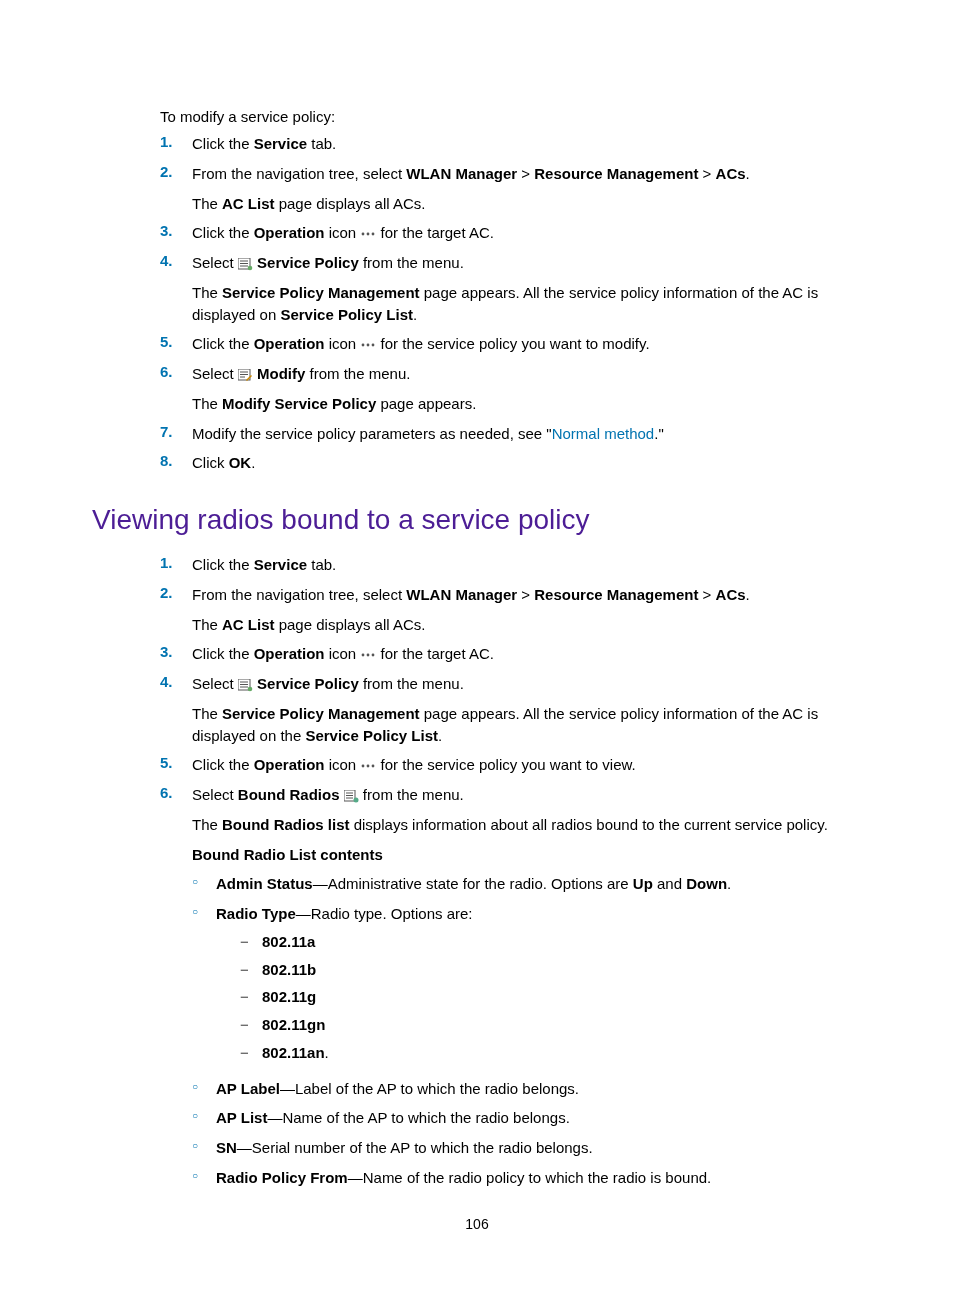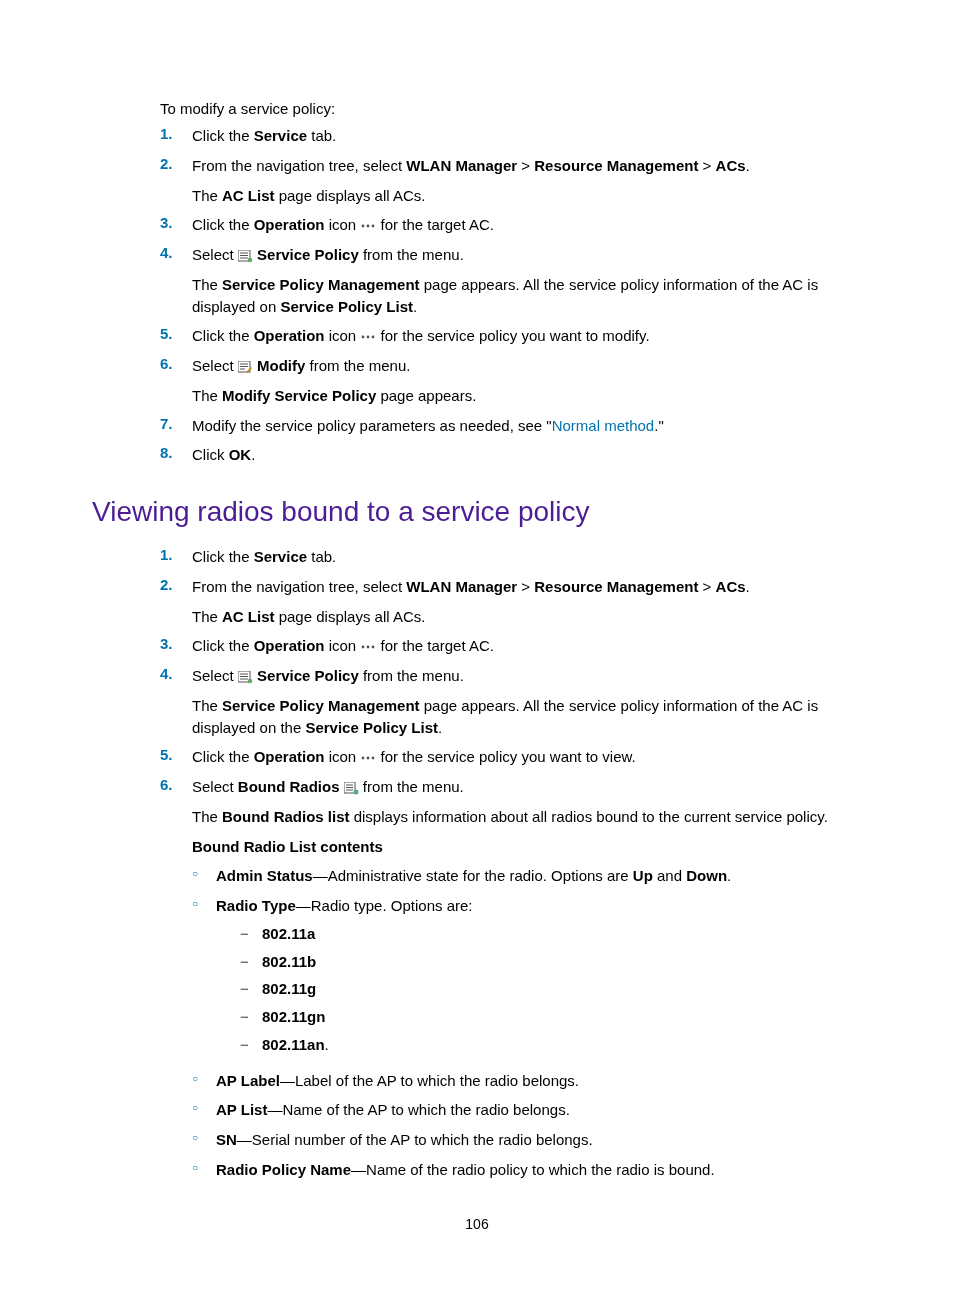--- a/index.html
+++ b/index.html
@@ -11,21 +11,21 @@
   .page {
     width: 954px;
     min-height: 1296px;
     box-sizing: border-box;
     padding: 100px 92px 40px 92px;
     font-family: Arial, "Helvetica Neue", Helvetica, sans-serif;
     font-size: 15px;
     color: #000;
     position: relative;
   }
-  .intro { margin: 0 0 8px 68px; }
+  .intro { margin: 8px 0 8px 68px; }
   .olist { margin-left: 68px; }
   .olitem { display: flex; margin-bottom: 8px; }
   .num { width: 32px; flex: 0 0 32px; color: #0073b0; font-weight: bold; }
   .olbody { flex: 1; }
   .olbody p { margin: 0 0 8px 0; line-height: 1.45; }
   .olbody p:last-child { margin-bottom: 0; }
   .bold { font-weight: bold; }
   .link { color: #0073b0; }
   .icon-dots {
     display: inline-block;
@@ -242,21 +242,21 @@
             <div class="circ-item">
               <div class="circ-mark">○</div>
               <div class="circ-body"><span class="bold">AP List</span><span>—Name of the AP to which the radio belongs.</span></div>
             </div>
             <div class="circ-item">
               <div class="circ-mark">○</div>
               <div class="circ-body"><span class="bold">SN</span><span>—Serial number of the AP to which the radio belongs.</span></div>
             </div>
             <div class="circ-item">
               <div class="circ-mark">○</div>
-              <div class="circ-body"><span class="bold">Radio Policy Name</span><span>—Name of the radio policy to which the radio is bound.</span></div>
+              <div class="circ-body"><span class="bold">Radio Policy From</span><span>—Name of the radio policy to which the radio is bound.</span></div>
             </div>
           </div>
         </div>
       </div>
     </div>
 
   <div class="page-num">106</div>
 </div>
 
 </body></html>

